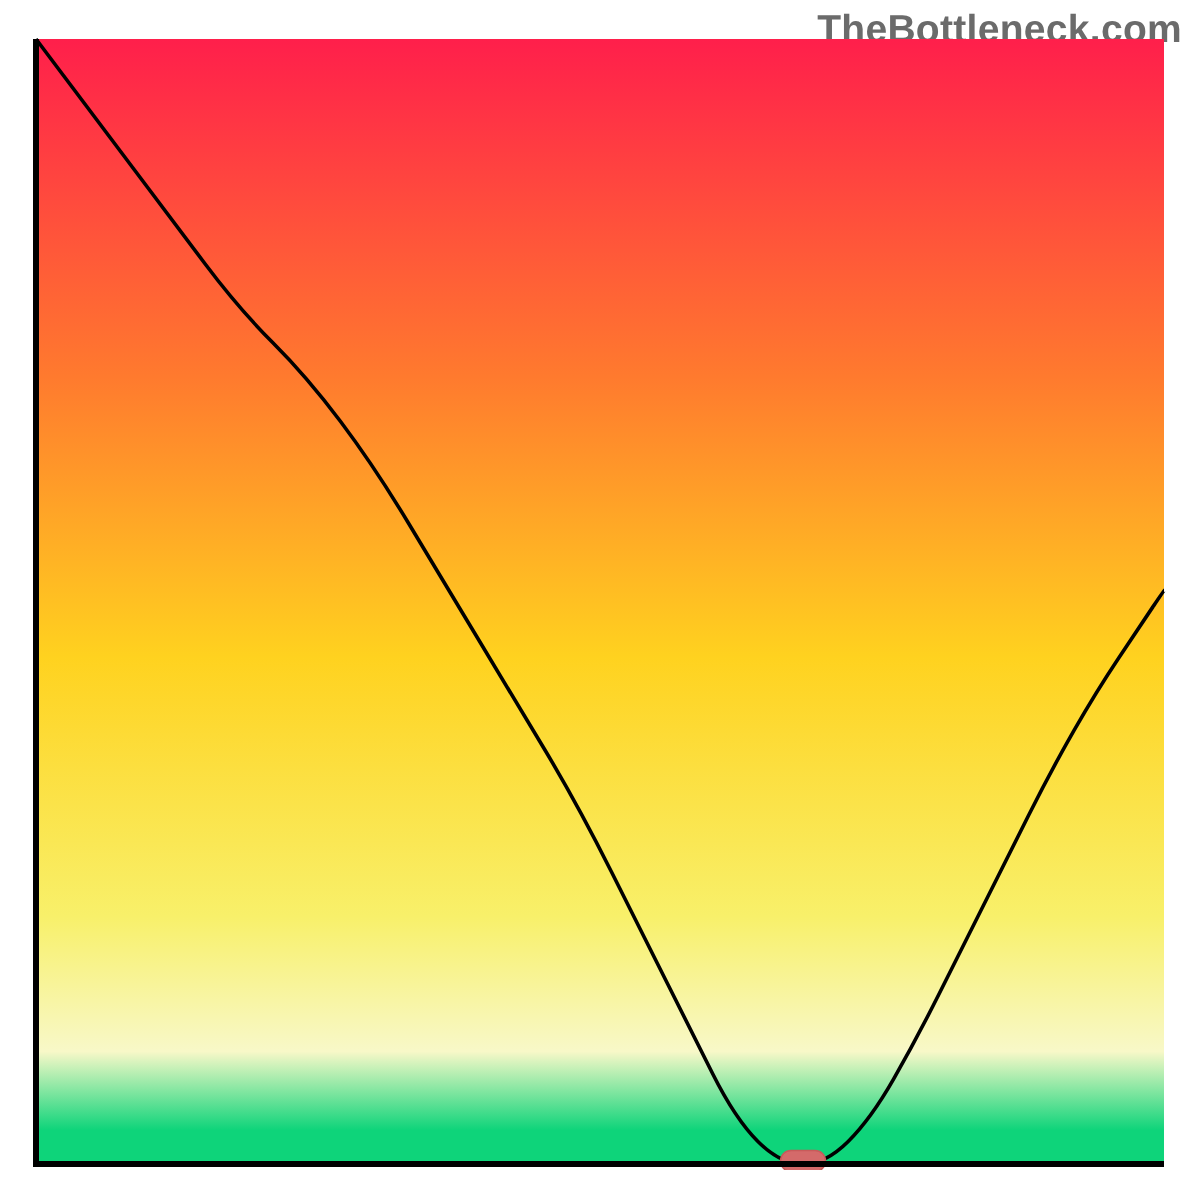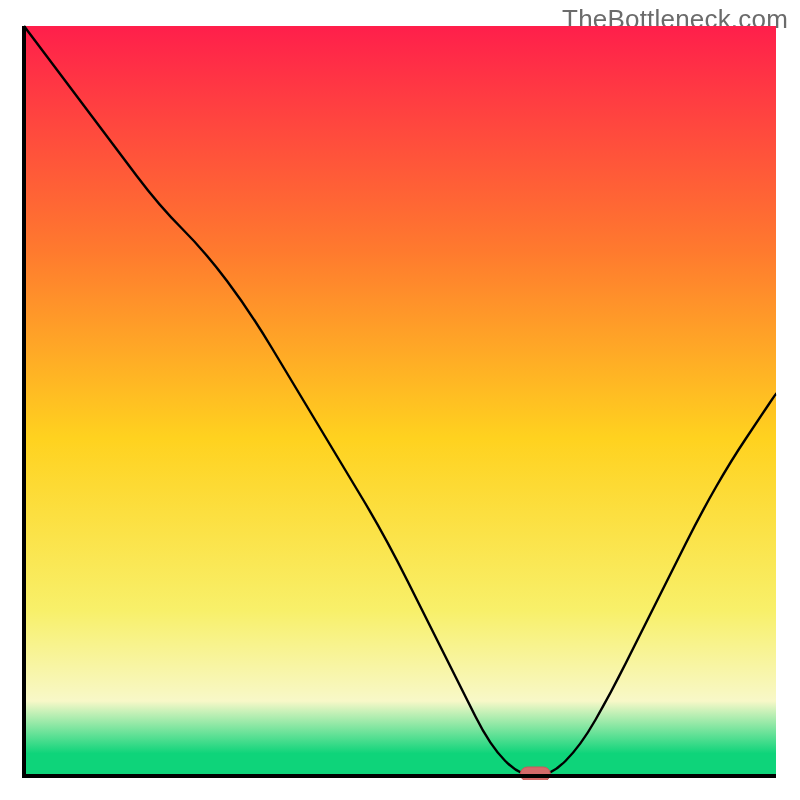--- a/index.html
+++ b/index.html
@@ -14,21 +14,21 @@
   .stage {
     position: relative;
     width: 800px;
     height: 800px;
   }
   .watermark {
     position: absolute;
     top: 4px;
     right: 12px;
     font-size: 26px;
-    font-weight: 400;
+    font-weight: 700;
     color: #6b6b6b;
     letter-spacing: 0.2px;
   }
   .plot-wrap {
     position: absolute;
     left: 20px;
     top: 24px;
     width: 760px;
     height: 756px;
   }

